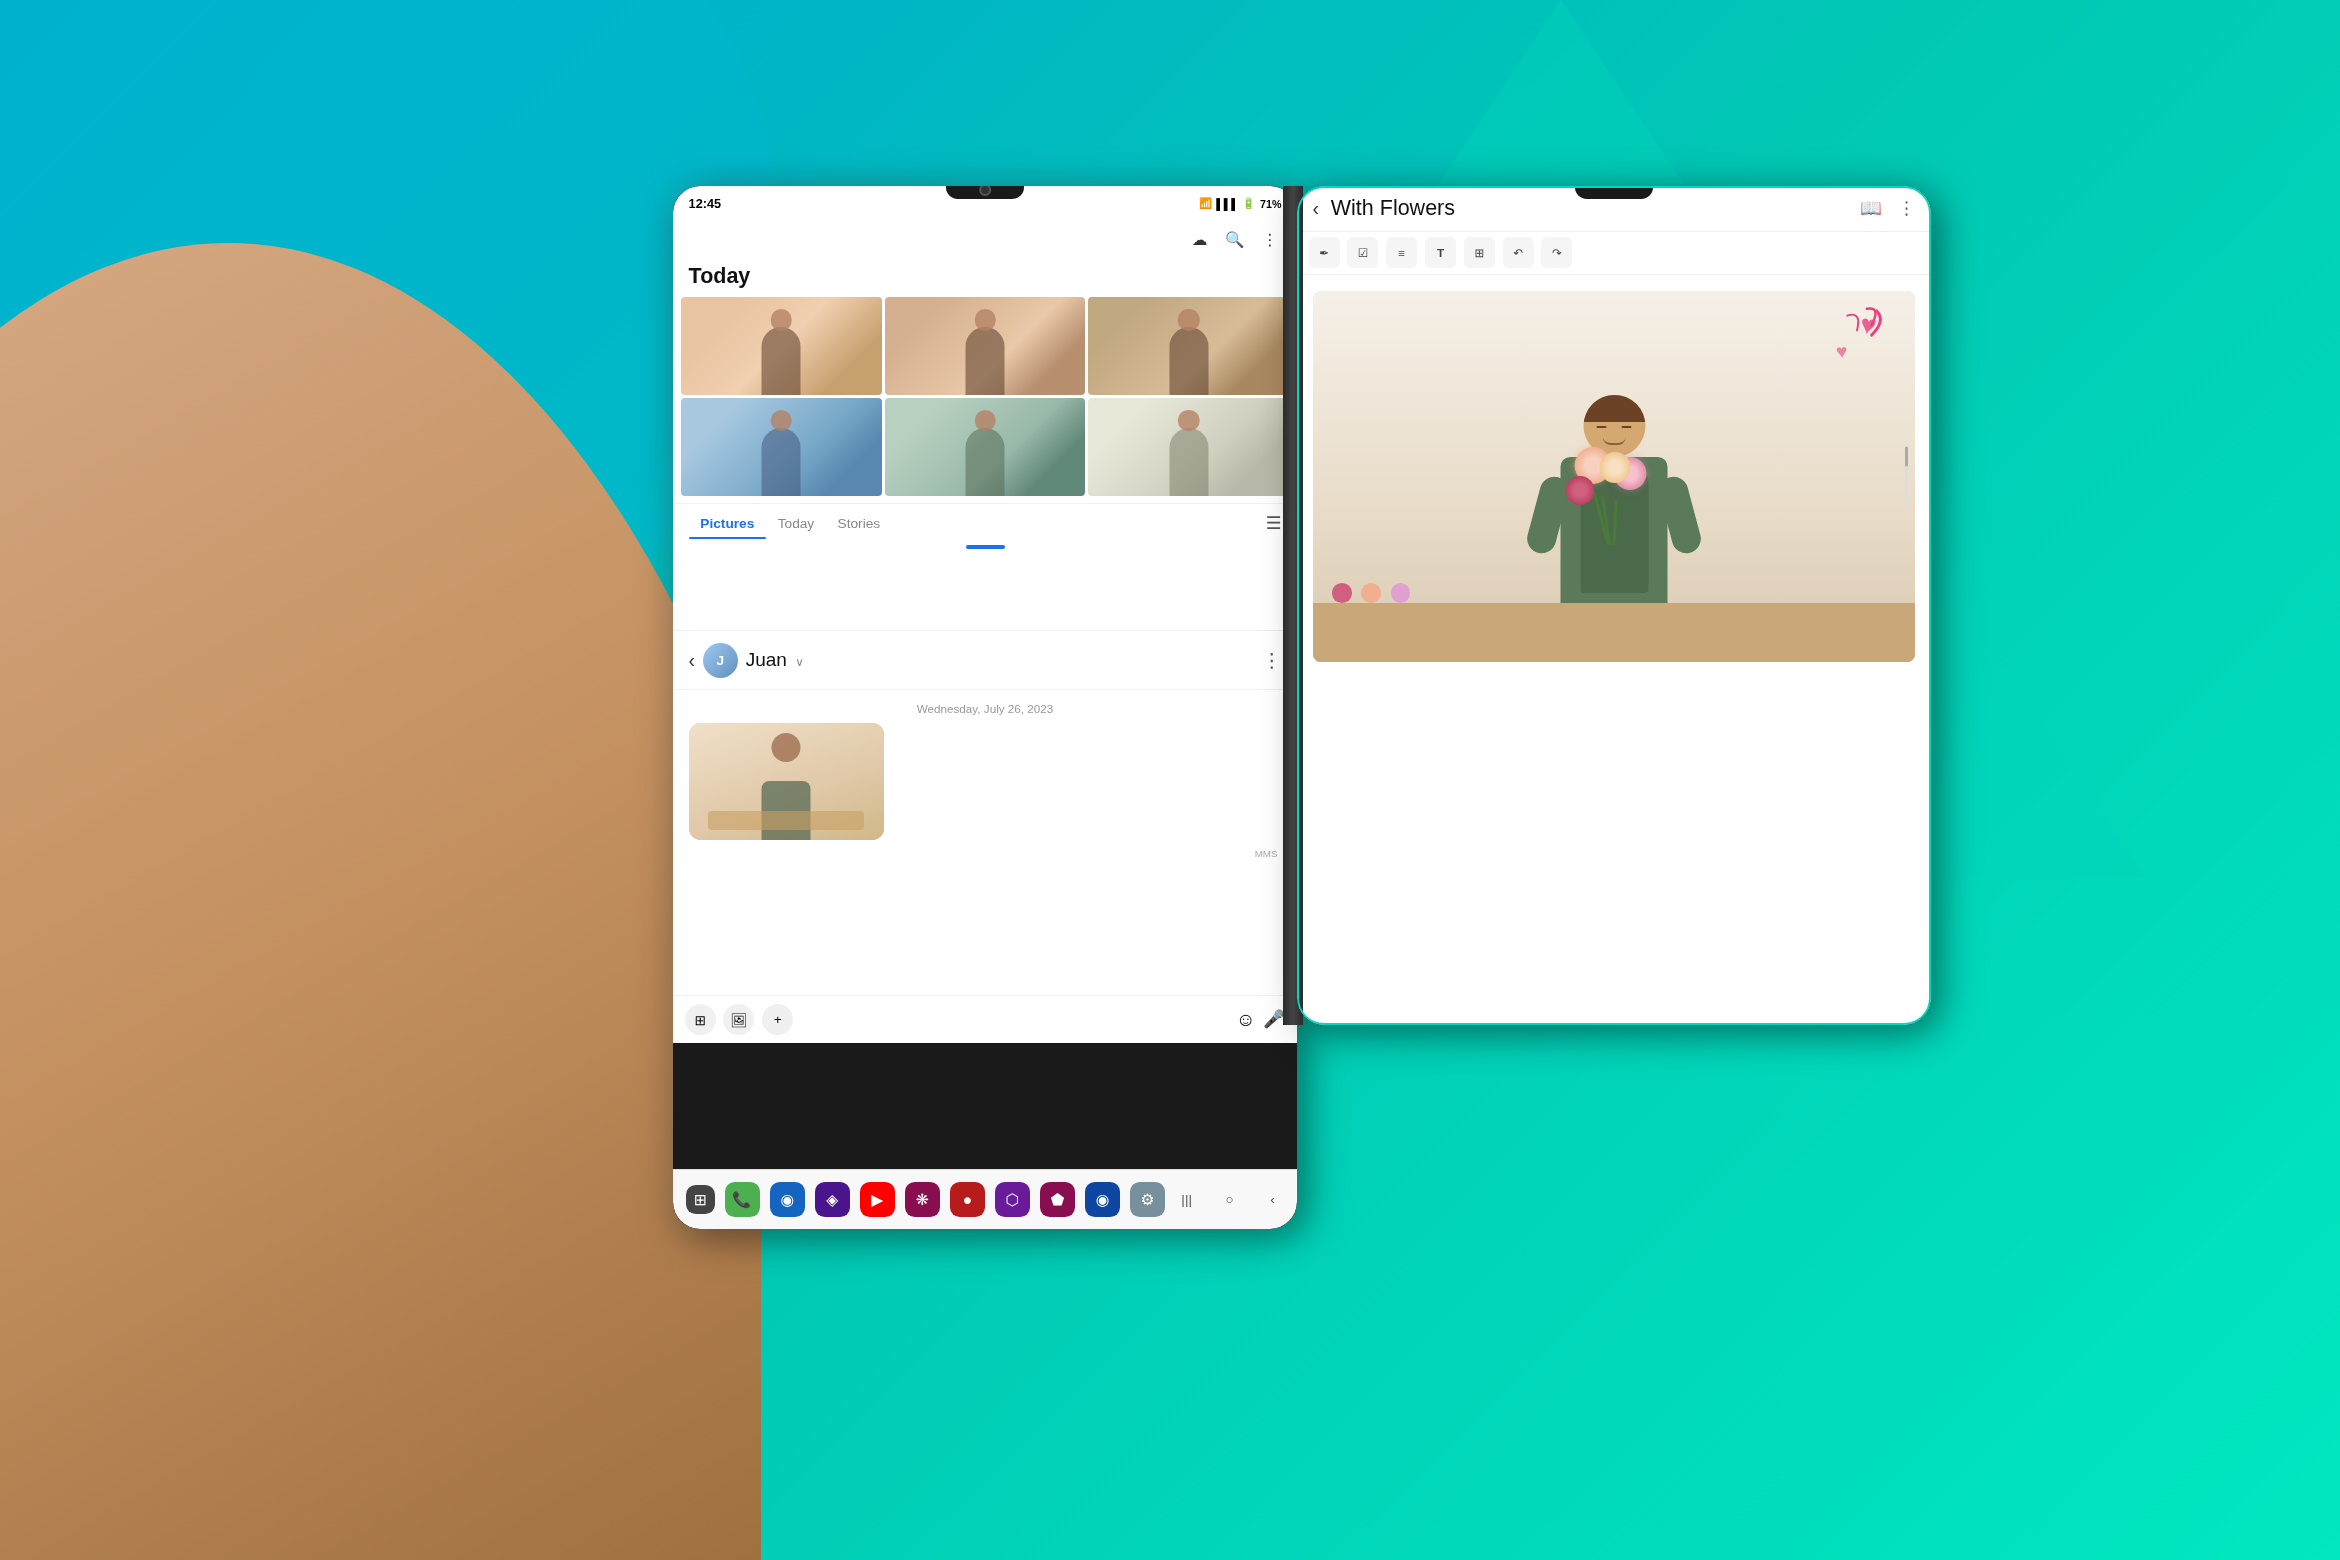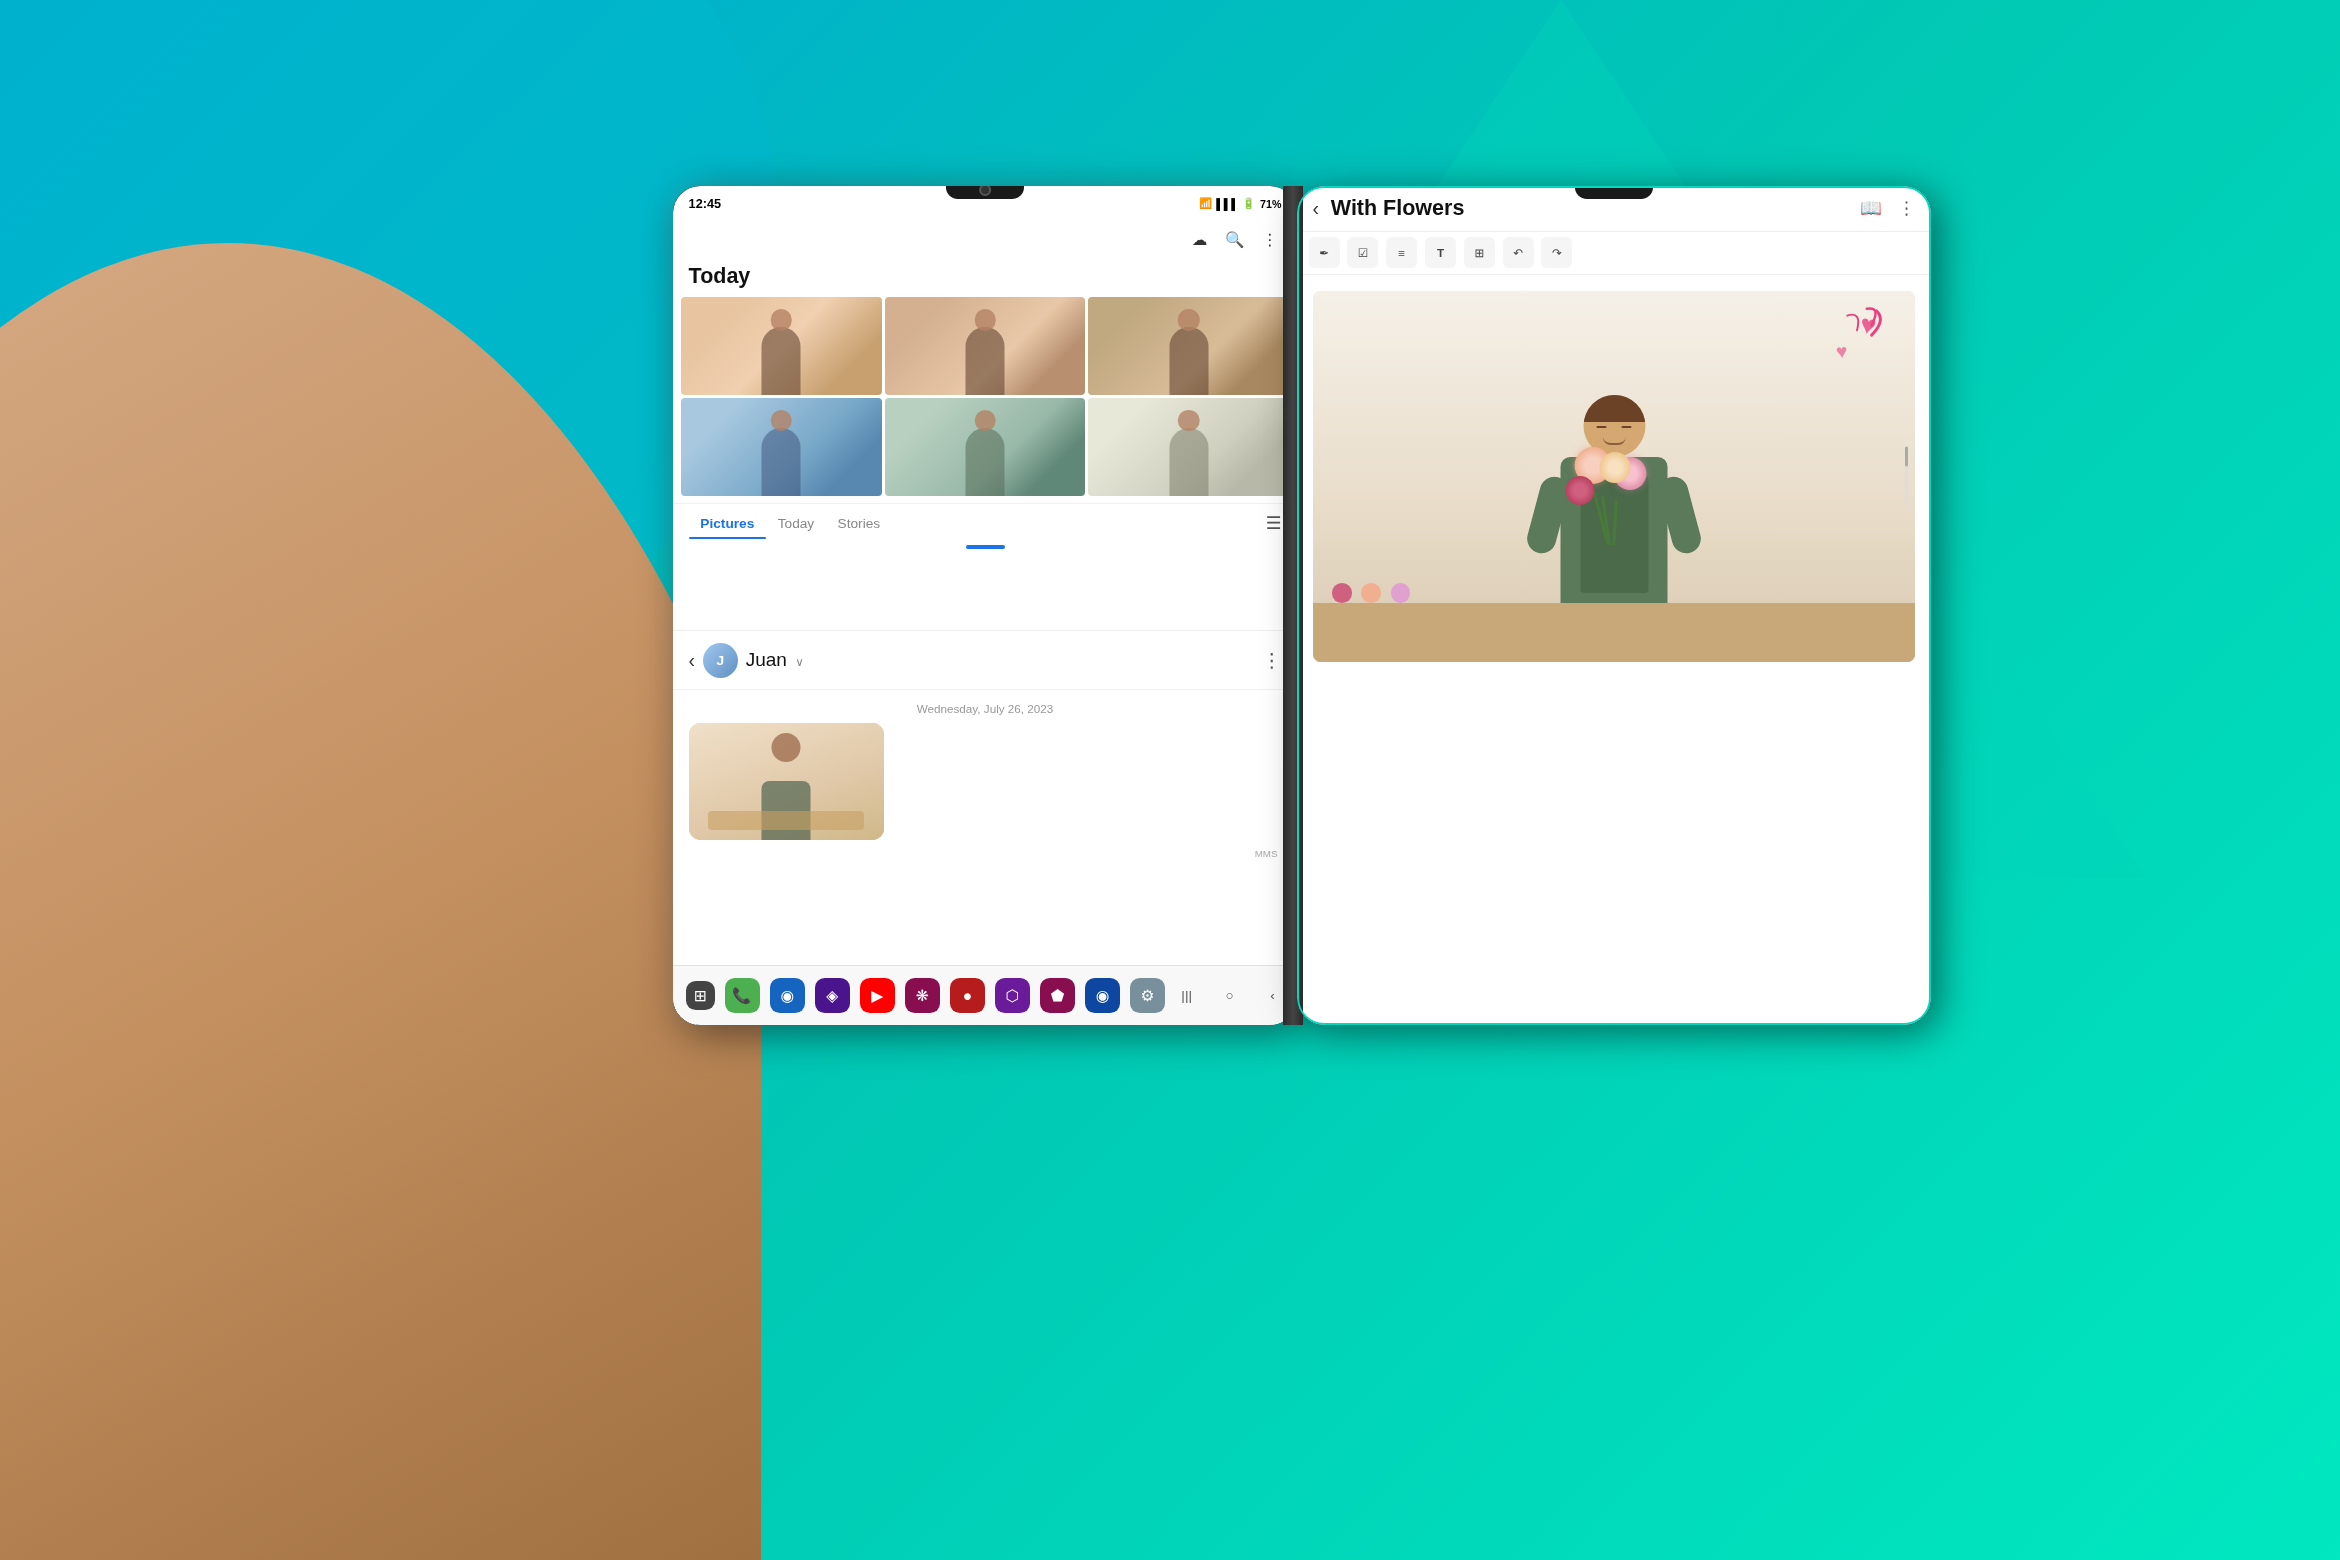--- a/index.html
+++ b/index.html
@@ -48,21 +48,21 @@
       border-radius: 0 117px 0 0;
       clip-path: ellipse(85% 100% at 30% 100%);
     }
 
     
     .phone {
       position: absolute;
       left: 341px;
       top: 98px;
       width: 624px;
-      height: 839px;
+      height: 1043px;
       background: #1a1a1a;
       border-radius: 27px;
       box-shadow: 7.8px 7.8px 39px rgba(0,0,0,0.5), -2px -2px 19.5px rgba(255,255,255,0.1);
       overflow: hidden;
     }
 
     
     .right-panel {
       position: absolute;
       left: 965px;
@@ -400,21 +400,21 @@
       border-bottom: 1px solid #eee;
     }
     .note-back-btn {
       font-size: 19.5px;
       color: #333;
       margin-right: 11.7px;
       cursor: pointer;
     }
     .note-title {
       font-size: 21.5px;
-      font-weight: 700;
+      font-weight: 400;
       color: #111;
       flex: 1;
     }
     .note-header-icons {
       display: flex;
       gap: 15.6px;
       align-items: center;
     }
     .note-header-icon {
       font-size: 17.6px;

